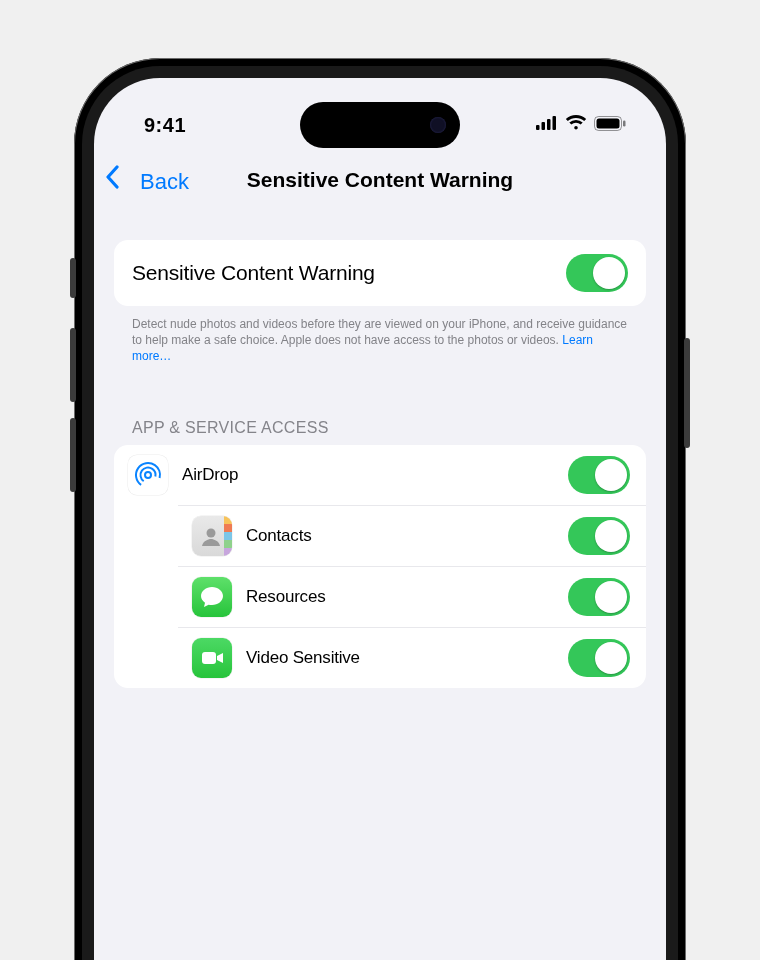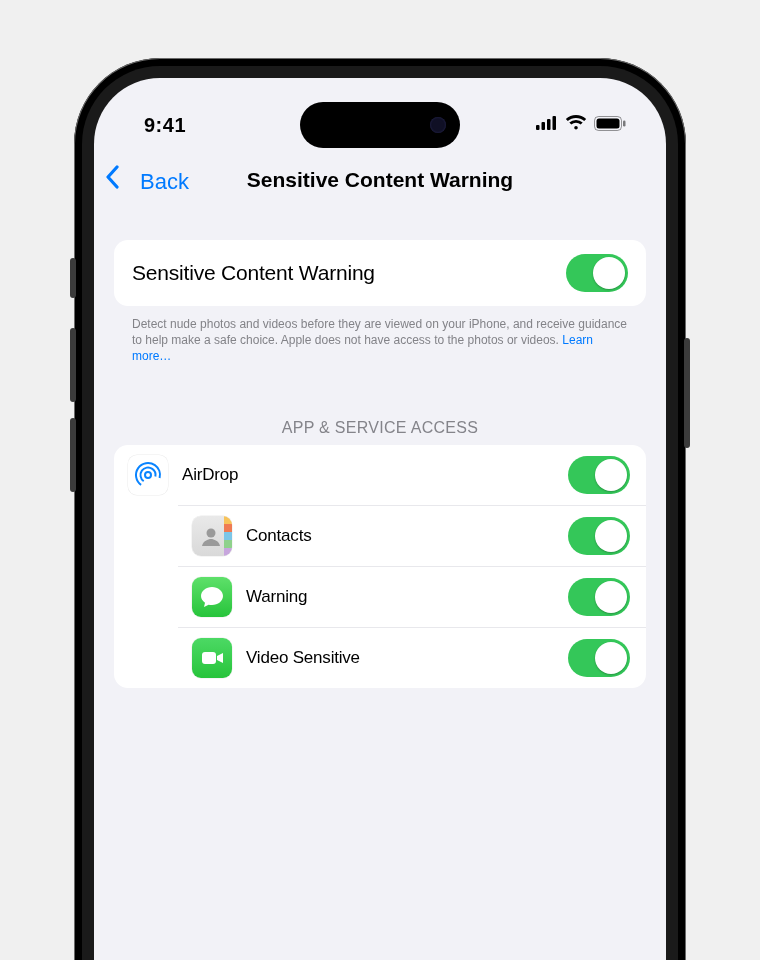--- a/index.html
+++ b/index.html
@@ -142,21 +142,20 @@
     line-height: 1.35;
     padding: 10px 18px 0 18px;
   }
   .footer-text .learn { color: #007aff; }
 
   .section-header {
     font-size: 16px;
     color: #84848a;
     padding: 28px 18px 8px 18px;
     letter-spacing: 0.3px;
-    text-align: center;
   }
 
   .toggle {
     width: 62px; height: 38px;
     background: #34c759;
     border-radius: 20px;
     position: relative;
     flex-shrink: 0;
   }
   .toggle .knob {
@@ -285,21 +284,21 @@
                     <div class="knob"></div>
                   </div>
               </div>
 
               <div class="row">
                 <div class="app-icon ic-messages">
                   <svg width="28" height="28" viewBox="0 0 28 28">
                       <path d="M14 4C8 4 3 8 3 13c0 2.7 1.6 5.1 4 6.7L6 24l4.6-2.3c1 .2 2.2.3 3.4.3 6 0 11-4 11-9S20 4 14 4z" fill="#fff"></path>
                     </svg>
                 </div>
-                <div class="row-label">Warning</div>
+                <div class="row-label">Resources</div>
                 <div class="toggle">
                     <div class="knob"></div>
                   </div>
               </div>
 
               <div class="row">
                 <div class="app-icon ic-video">
                   <svg width="28" height="28" viewBox="0 0 28 28">
                       <rect x="4" y="8" width="14" height="12" rx="3" fill="#fff"></rect>
                       <path d="M19 12l6-3v10l-6-3z" fill="#fff"></path>

